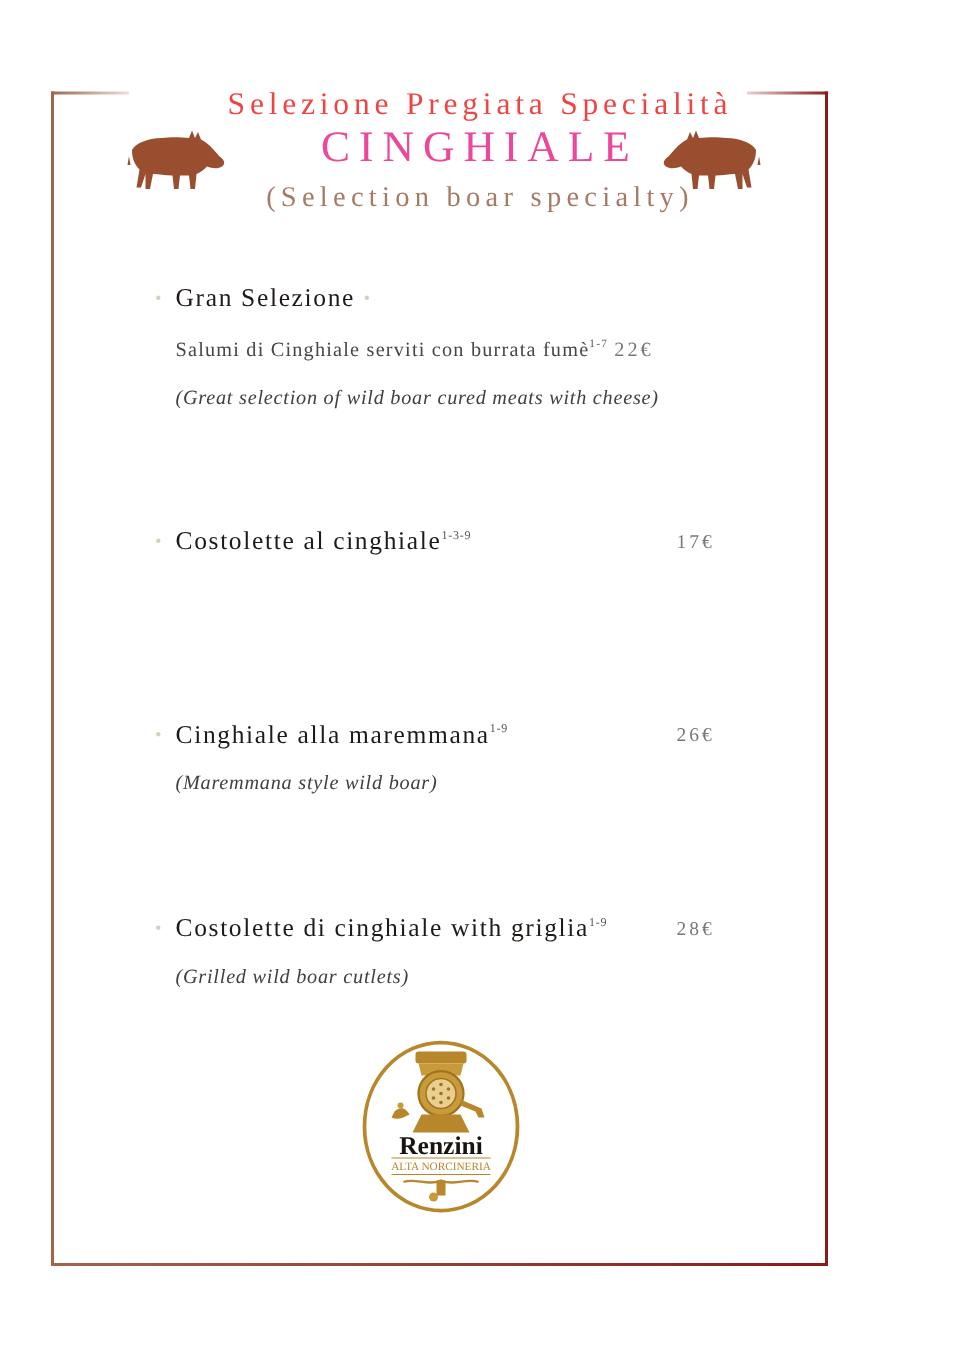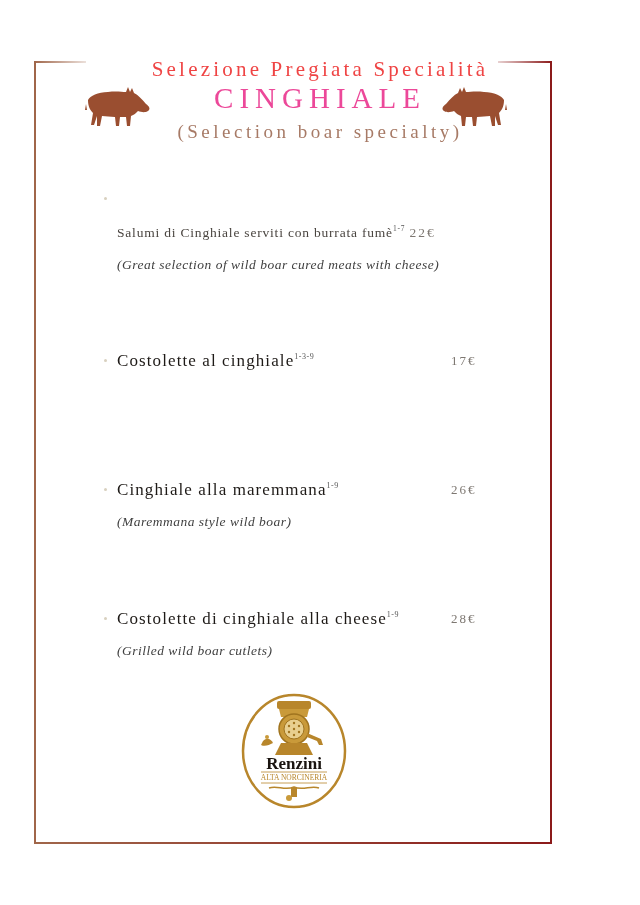--- a/index.html
+++ b/index.html
@@ -59,40 +59,41 @@
   <svg class="boar left" viewBox="0 0 68 42">
     <path fill="#9a4e30" d="M4 14 C6 10 14 6 24 6 C32 5 38 6 42 6 L44 1 L46 6 L48 2 L50 7 C54 9 58 13 62 18 C65 20 67 23 64 25 C61 27 57 26 54 25 C52 27 50 29 47 30 L46 40 L43 40 L42 31 L36 31 L35 40 L32 40 L31 31 C26 31 22 30 18 30 L16 40 L13 40 L13 30 L10 39 L7 39 L9 27 C6 24 4 20 4 14 Z M2 18 L1 24 L3 24 Z"></path>
   </svg>
   <svg class="boar right" viewBox="0 0 68 42">
     <path fill="#9a4e30" d="M4 14 C6 10 14 6 24 6 C32 5 38 6 42 6 L44 1 L46 6 L48 2 L50 7 C54 9 58 13 62 18 C65 20 67 23 64 25 C61 27 57 26 54 25 C52 27 50 29 47 30 L46 40 L43 40 L42 31 L36 31 L35 40 L32 40 L31 31 C26 31 22 30 18 30 L16 40 L13 40 L13 30 L10 39 L7 39 L9 27 C6 24 4 20 4 14 Z M2 18 L1 24 L3 24 Z"></path>
   </svg>
 </div>
 
 <div class="item" style="top:189px; height:90px;">
   <span class="bullet"></span>
+  <span class="name"><span>Gran Selezione</span><span class="bullet" style="position:relative; display:inline-block; left:6px; top:-4px;"></span></span>
   <span class="desc" style="top:35px;"><span>Salumi di Cinghiale serviti con burrata fumè</span><sup>1-7</sup> <span style="color:#7d7771; letter-spacing:2px;font-family:Liberation Serif, serif;">22€</span></span>
   <span class="en" style="top:68px;">(Great selection of wild boar cured meats with cheese)</span>
 </div>
 
 <div class="item" style="top:351px; height:60px;">
   <span class="bullet"></span>
   <span class="name"><span>Costolette al cinghiale</span><sup>1-3-9</sup></span>
   <span class="price">17€</span>
 </div>
 
 <div class="item" style="top:480px; height:60px;">
   <span class="bullet"></span>
   <span class="name"><span>Cinghiale alla maremmana</span><sup>1-9</sup></span>
   <span class="price">26€</span>
   <span class="en" style="top:34px;">(Maremmana style wild boar)</span>
 </div>
 
 <div class="item" style="top:609px; height:60px;">
   <span class="bullet"></span>
-  <span class="name"><span>Costolette di cinghiale alla cheese</span><sup>1-9</sup></span>
+  <span class="name"><span>Costolette di cinghiale with griglia</span><sup>1-9</sup></span>
   <span class="price">28€</span>
   <span class="en" style="top:34px;">(Grilled wild boar cutlets)</span>
 </div>
 
 <svg class="logo" viewBox="0 0 106 116">
   <ellipse cx="53" cy="58" rx="51" ry="56" fill="#ffffff" stroke="#b8862b" stroke-width="2.5"></ellipse>
   <g>
     <rect x="36" y="8" width="34" height="8" rx="2" fill="#b8862b"></rect>
     <path d="M38 16 L68 16 L66 24 L40 24 Z" fill="#c99a3a"></path>
     <circle cx="53" cy="36" r="15" fill="#c99a3a" stroke="#a0741f" stroke-width="1.5"></circle>

